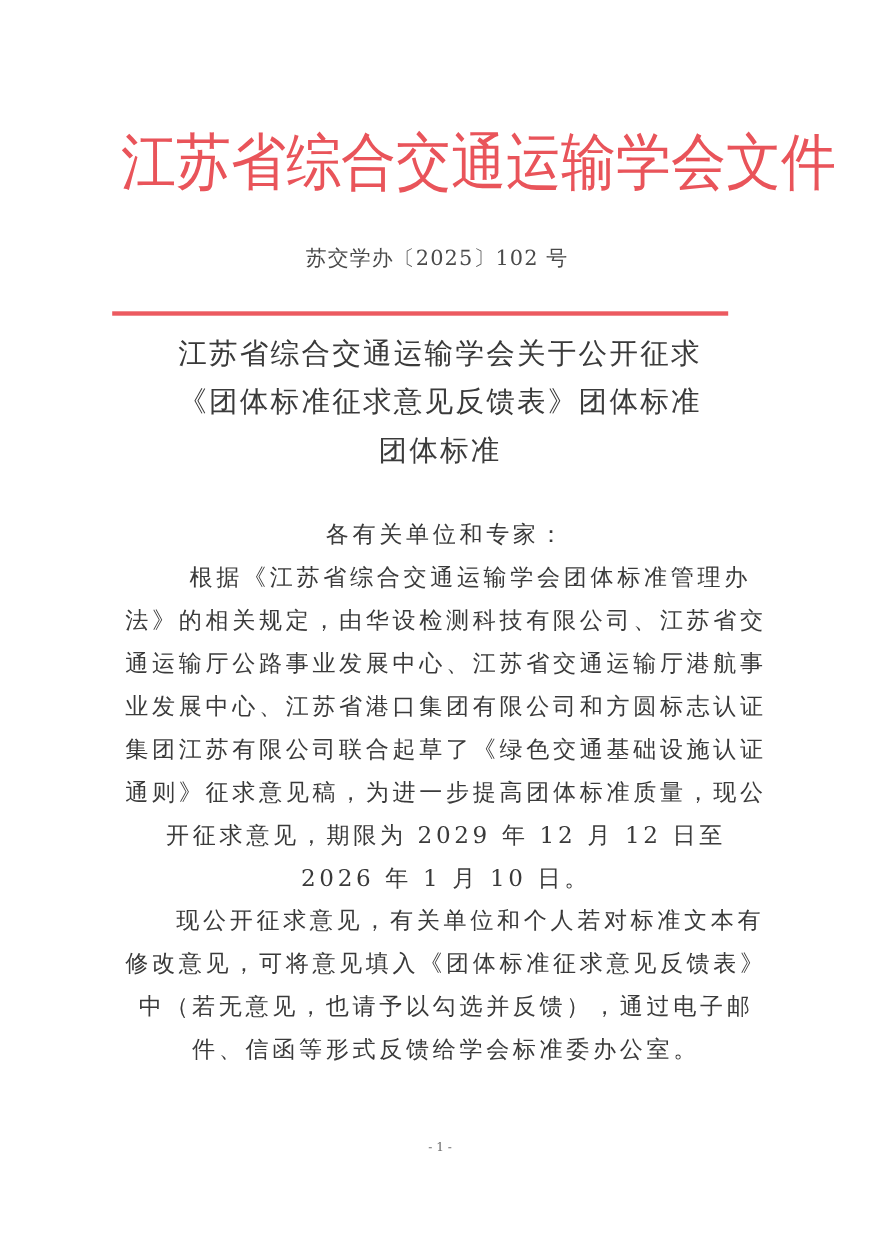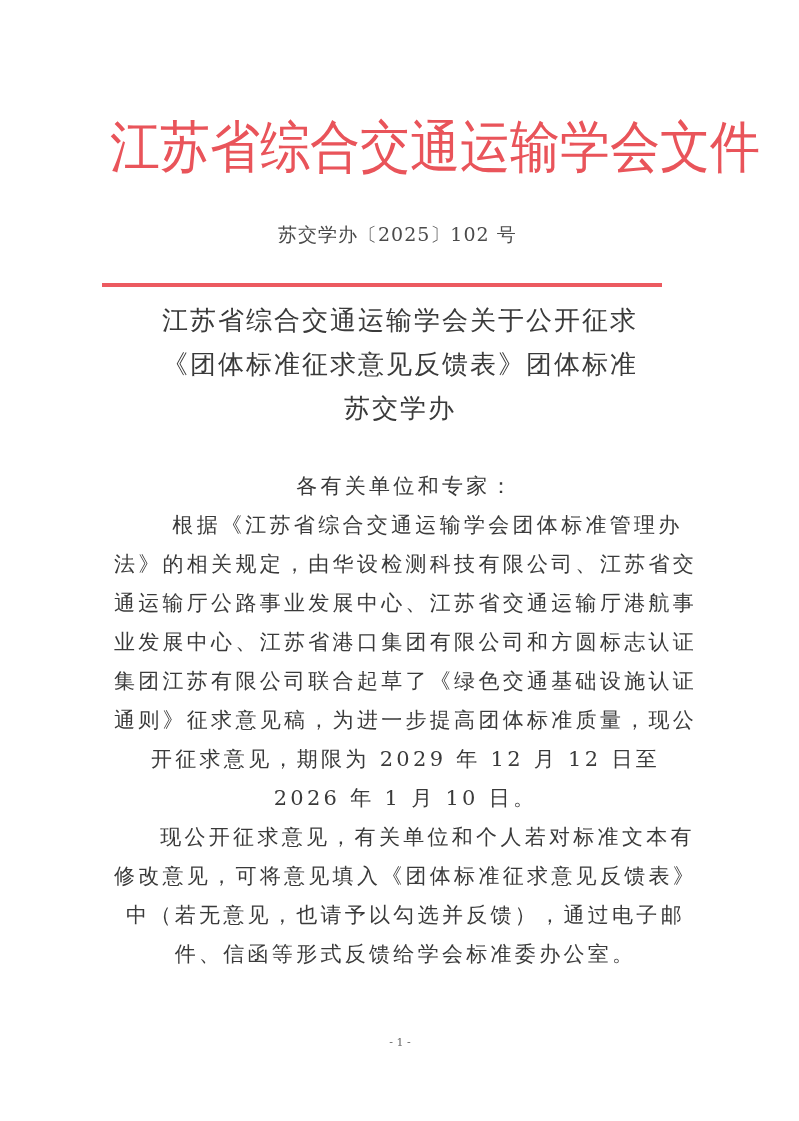--- a/index.html
+++ b/index.html
@@ -14,21 +14,21 @@
   }
   .doc-number {
     position: absolute; left: 278px; top: 222px; font-size: 19px; color: #4a4a4a;
     letter-spacing: 1px; white-space: nowrap;
   }
   .red-rule {
     position: absolute; left: 102px; top: 283px; width: 560px; height: 4px; background: #ec5a60;
   }
   .subject {
     position: absolute; left: 100px; top: 300px; width: 600px; text-align: center;
-    font-size: 26px; line-height: 44px; color: #3a3a3a; letter-spacing: 2px; font-family: Liberation Mono, monospace;
+    font-size: 26px; line-height: 44px; color: #3a3a3a; letter-spacing: 2px;
   }
   .body-text {
     position: absolute; left: 113px; top: 467px; width: 585px;
     font-size: 21px; line-height: 39px; color: #3a3a3a; letter-spacing: 3.3px;
   }
   .body-text p { margin: 0; text-align: center; }
   .indent { text-indent: 44px; }
   .salutation { margin-bottom: 0; }
   .page-number {
     position: absolute; left: 380px; top: 1036px; width: 40px; text-align: center;
@@ -38,21 +38,21 @@
 </head>
 <body>
 
 <div class="header-title">江苏省综合交通运输学会文件</div>
 <div class="doc-number">苏交学办〔2025〕102 号</div>
 <div class="red-rule"></div>
 
 <div class="subject">
   <div>江苏省综合交通运输学会关于公开征求</div>
   <div>《团体标准征求意见反馈表》团体标准</div>
-  <div>苏交学办</div>
+  <div>团体标准</div>
 </div>
 
 <div class="body-text">
   <p class="salutation">各有关单位和专家：</p>
   <p class="indent">根据《江苏省综合交通运输学会团体标准管理办法》的相关规定，由华设检测科技有限公司、江苏省交通运输厅公路事业发展中心、江苏省交通运输厅港航事业发展中心、江苏省港口集团有限公司和方圆标志认证集团江苏有限公司联合起草了《绿色交通基础设施认证通则》征求意见稿，为进一步提高团体标准质量，现公开征求意见，期限为 2029 年 12 月 12 日至 2026 年 1 月 10 日。</p>
   <p class="indent">现公开征求意见，有关单位和个人若对标准文本有修改意见，可将意见填入《团体标准征求意见反馈表》中（若无意见，也请予以勾选并反馈），通过电子邮件、信函等形式反馈给学会标准委办公室。</p>
 </div>
 
 <div class="page-number">- 1 -</div>
 

